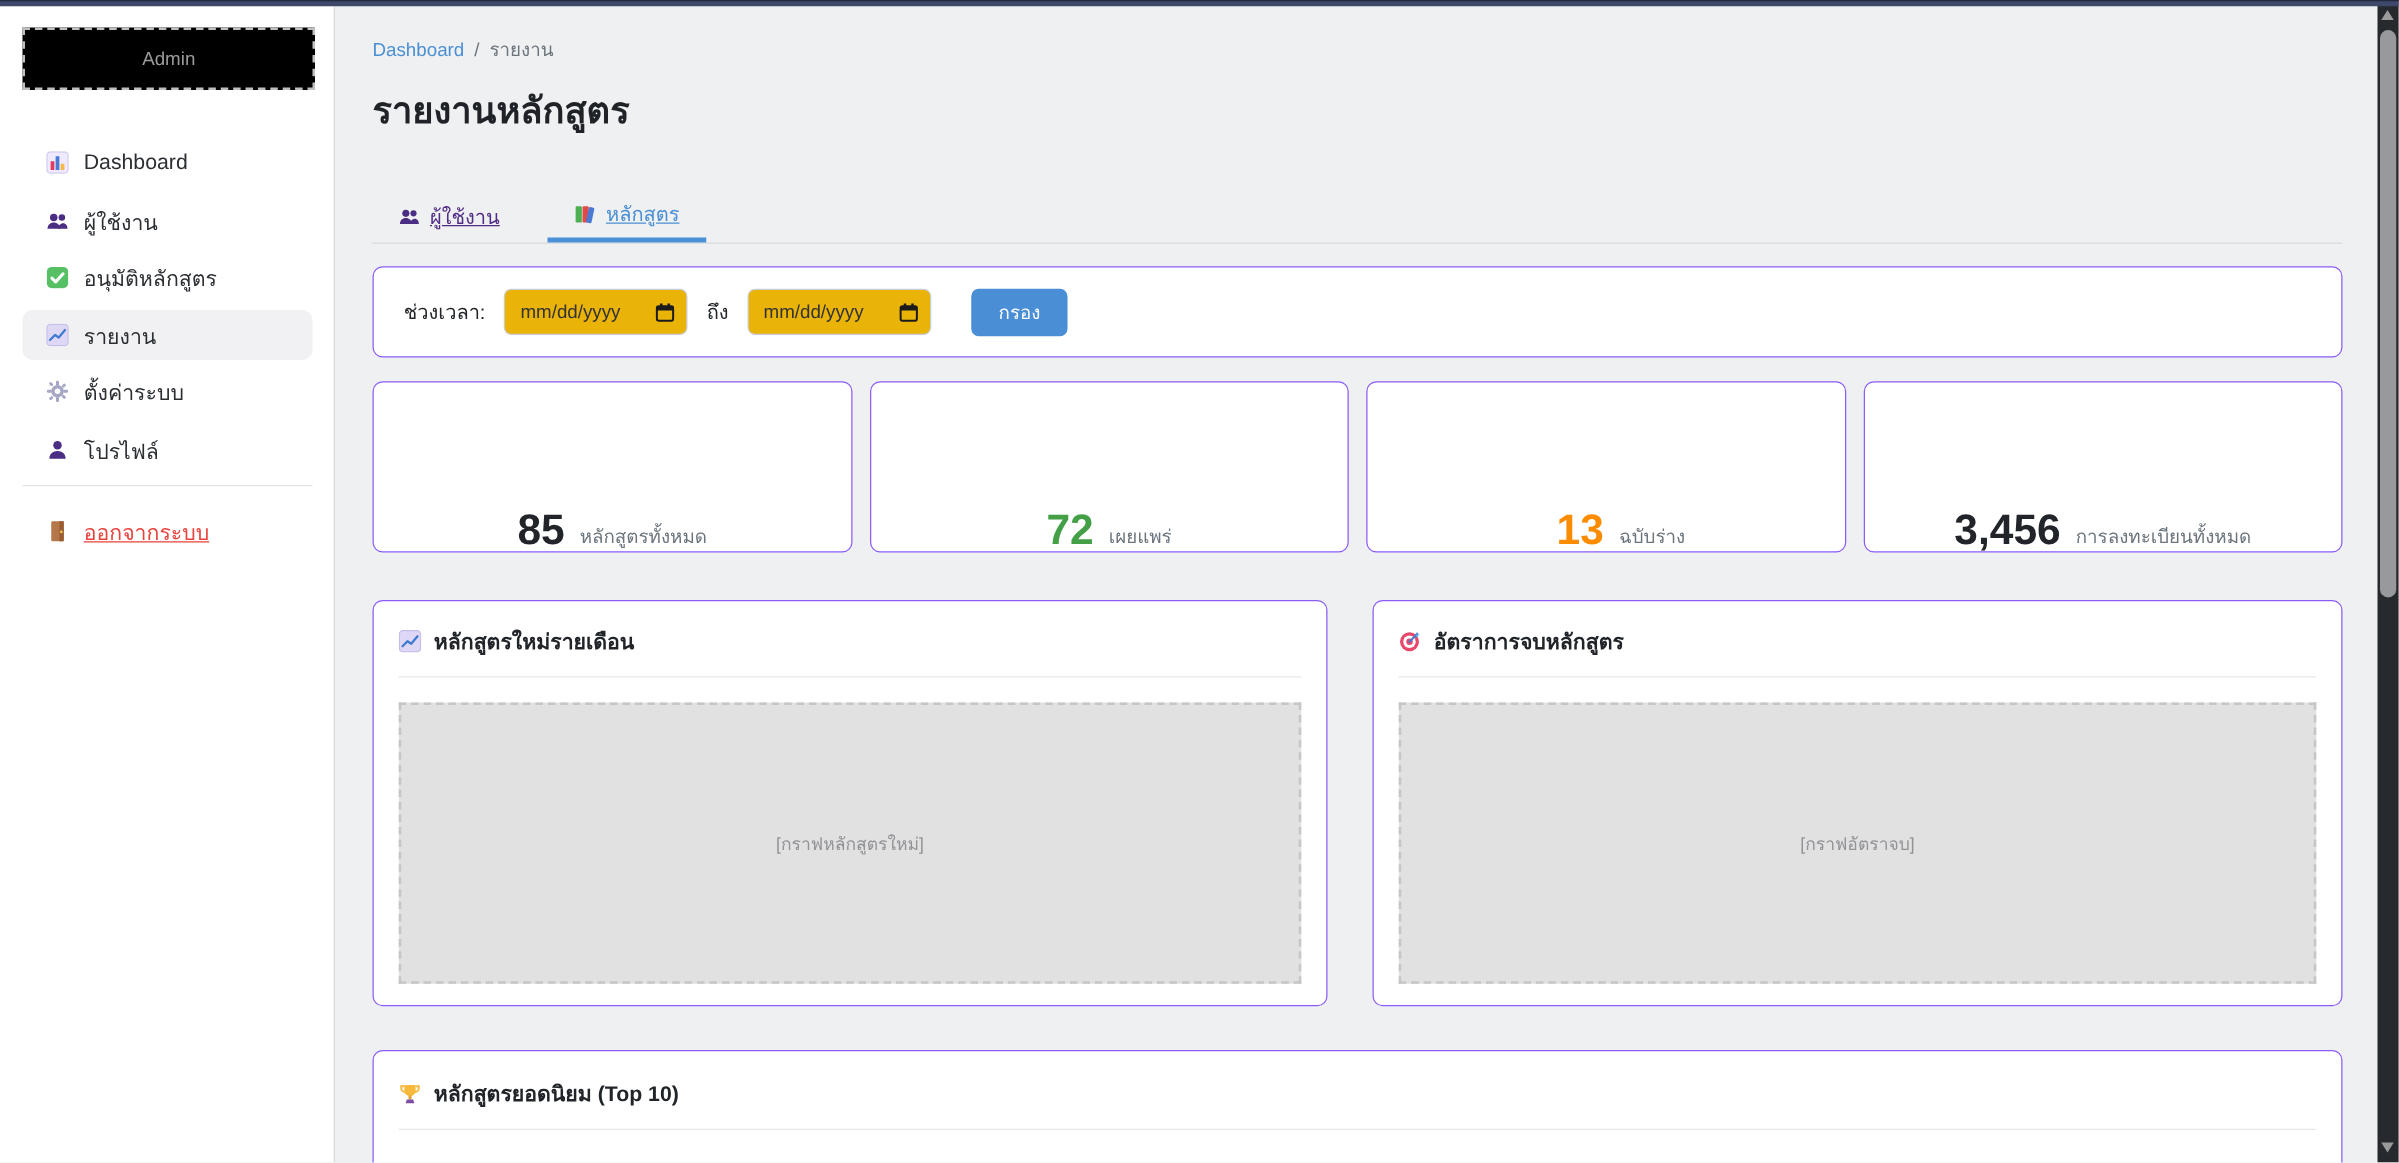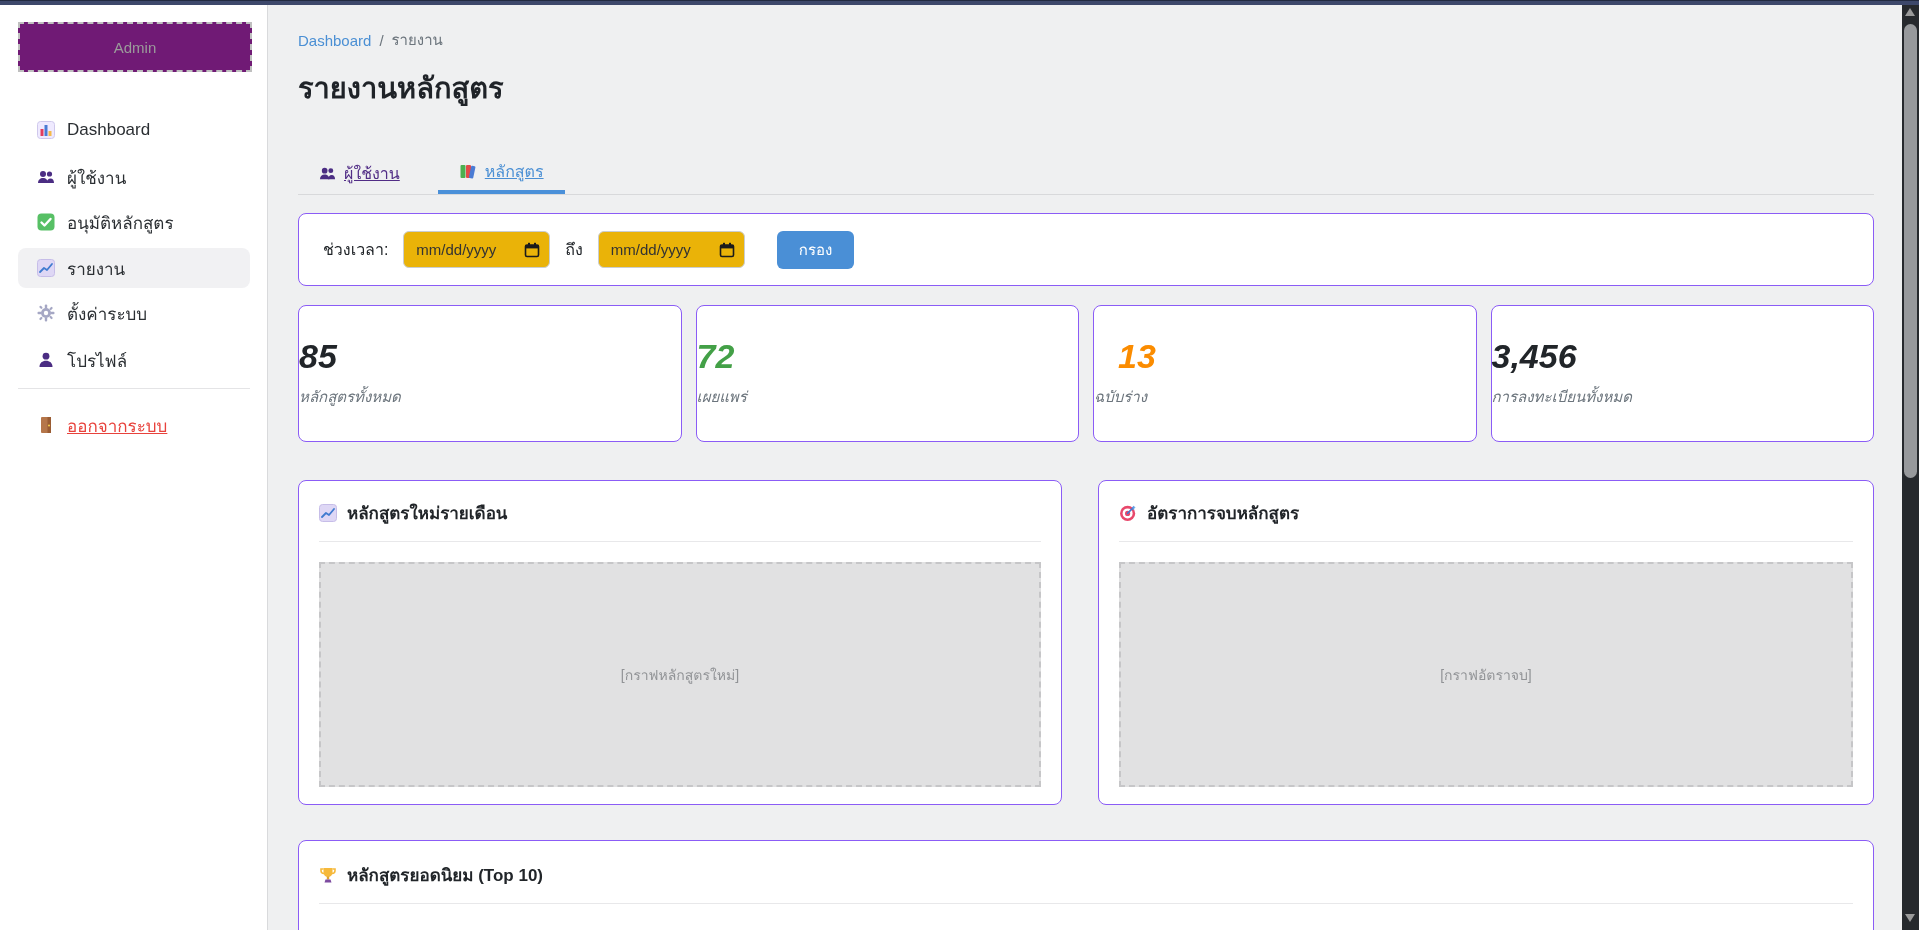--- a/index.html
+++ b/index.html
@@ -8,21 +8,21 @@
   .screen { position:relative; width:1919px; height:930px; overflow:hidden; }
 
   
   .topbar { position:absolute; left:0; top:0; width:1919px; height:5px;
             background:#3d486b; border-top:1px solid #222a40; z-index:30; }
 
   
   .sidebar { position:absolute; left:0; top:5px; width:268px; height:925px;
              background:#ffffff; border-right:1px solid #d9dadc; z-index:10; }
   .logo-box { position:absolute; left:18px; top:17px; width:234px; height:50px;
-              background:#701a75; border:2px dashed #bfbfbf;
+              background:#000000; border:2px dashed #bfbfbf;
               display:flex; align-items:center; justify-content:center;
               color:#9b9b9b; font-size:15px; }
   .nav-item { position:absolute; left:18px; width:232px; height:40px;
               display:flex; align-items:center; gap:12px; padding-left:19px;
               color:#2b2f33; font-size:17px; border-radius:8px; cursor:pointer; }
   .nav-item.active { background:#f1f1f3; }
   .side-divider { position:absolute; left:18px; top:383px; width:232px; height:1px; background:#e4e4e6; }
   .logout { position:absolute; left:37px; top:402px; height:36px;
             display:flex; align-items:center; gap:12px; cursor:pointer;
             color:#e8423c; font-size:17px; }
@@ -64,22 +64,22 @@
                      font-family:"Liberation Sans","DejaVu Sans",sans-serif;
                      font-size:15px; color:#333; padding:0 34px 0 12px; outline:none; background:#eab308; }
   .cal { position:absolute; right:9px; top:10px; }
   .btn-filter { margin-left:17px; height:38px; padding:0 22px; background:#4a8fd6; color:#ffffff;
                 border:none; border-radius:6px; font-size:15px; cursor:pointer;
                 font-family:"Liberation Sans","DejaVu Sans",sans-serif; }
 
   
   .stats-row { position:absolute; left:30px; top:300px; width:1576px; height:137px;
                display:flex; gap:14px; }
-  .stat-card { flex:1; display:flex; flex-direction:column; align-items:flex-start;
-               justify-content:center; gap:12px;font-style:italic; }
+  .stat-card { flex:1; display:flex; flex-direction:row; align-items:flex-end;
+               justify-content:center; gap:12px; }
   .stat-value { font-size:34px; font-weight:700; line-height:1; }
   .stat-label { font-size:15px; color:#6c757d; }
 
   
   .charts-row { position:absolute; left:30px; top:475px; width:1576px; height:325px;
                 display:flex; gap:36px; }
   .chart-card { padding:18px 20px 0 20px; }
   .chart-card.c1 { width:766px; }
   .chart-card.c2 { width:778px; }
   .card-head { display:flex; align-items:center; gap:10px; font-size:17px;

